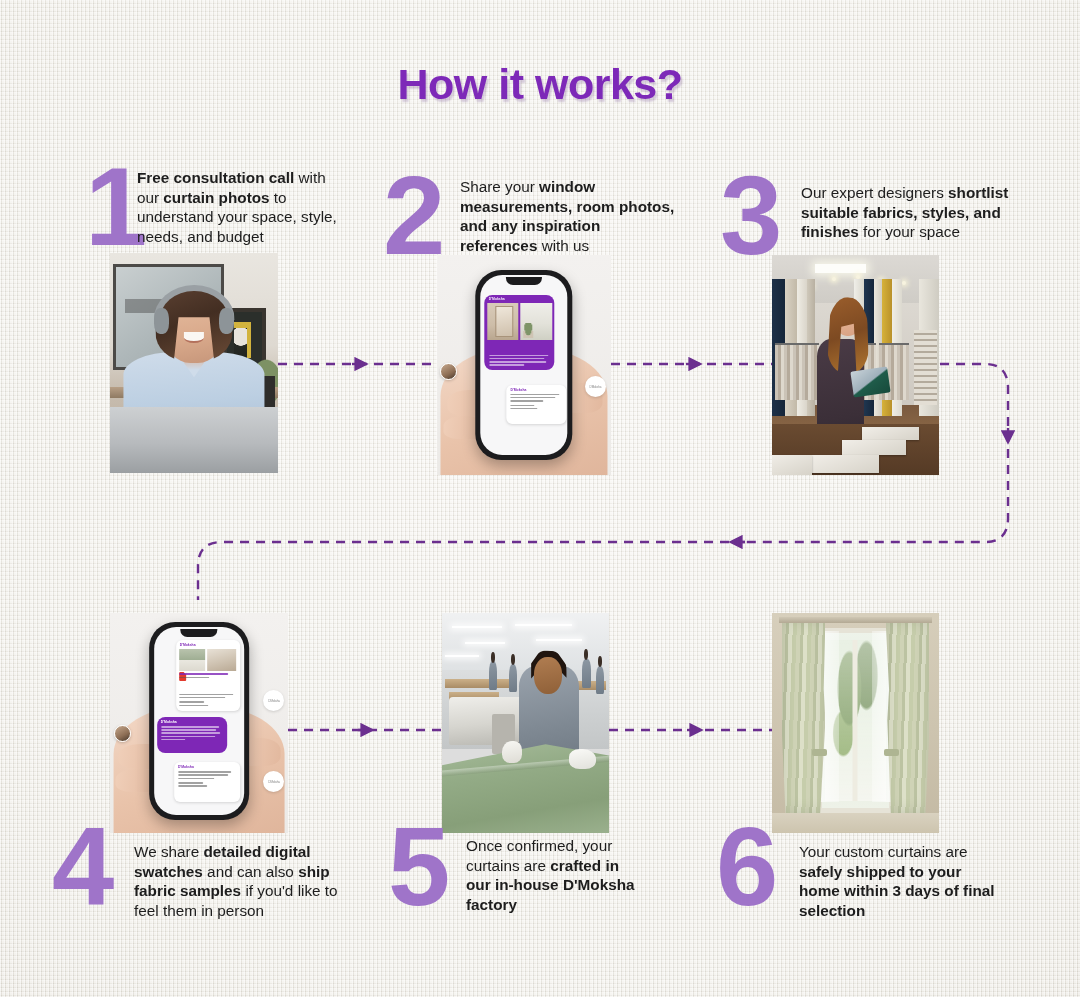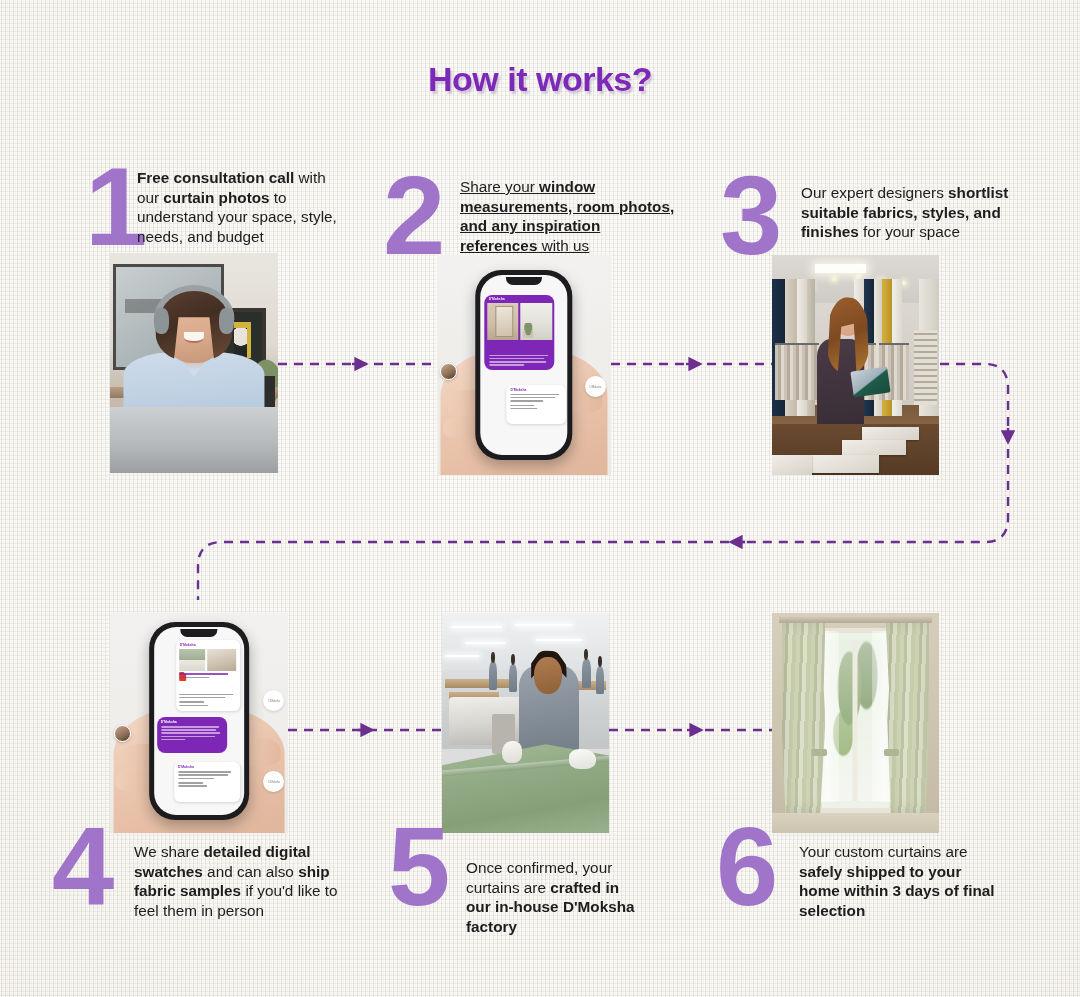--- a/index.html
+++ b/index.html
@@ -34,21 +34,21 @@
     z-index: 2;
   }
 
   
   #page-title {
     position: absolute;
     left: 0;
     top: 60px;
     width: 1080px;
     text-align: center;
-    font-size: 34px;
+    font-size: 43px;
     font-weight: bold;
     letter-spacing: -0.5px;
     color: #7d29b8;
     text-shadow: 2px 3px 2px rgba(150,120,170,0.35);
   }
 
   
   #connectors {
     position: absolute;
     left: 0; top: 0;
@@ -467,21 +467,21 @@
       <div class="p1-hair"></div>
       <div class="p1-headband"></div>
       <div class="p1-cup-l"></div>
       <div class="p1-cup-r"></div>
       <div class="p1-laptop"></div>
     </div>
   </div>
 
   <div class="step">
     <div class="step-num" style="left:383px; top:172px;">2</div>
-    <div class="step-text" style="left:460px; top:177px; width:218px;text-decoration:underline;">Share your <b>window measurements, room photos, and any inspiration references</b> with us</div>
+    <div class="step-text" style="left:460px; top:177px; width:218px;">Share your <b>window measurements, room photos, and any inspiration references</b> with us</div>
     <div class="photo" style="left:437px; top:255px; width:174px; height:220px;">
       <div class="hand-bg"></div>
       <div class="phone">
         <div class="screen">
           <div class="notch"></div>
           <div class="bubble-purple" style="left:5%; top:11%; width:80%; height:42%;">
             <div class="chat-name" style="position:absolute; left:6%; top:3%;">D'Moksha</div>
             <div class="p2-imgrow">
               <div class="p2-img-a"></div>
               <div class="p2-img-b"></div>
@@ -639,21 +639,21 @@
       <div class="p5-machine"></div>
       <div class="p5-machine-head"></div>
       <div class="p5-person"></div>
       <div class="p5-hair"></div>
       <div class="p5-head"></div>
       <div class="p5-fabric"></div>
       <div class="p5-glove"></div>
       <div class="p5-glove2"></div>
     </div>
     <div class="step-num" style="left:388px; top:823px;">5</div>
-    <div class="step-text" style="left:466px; top:858px; width:180px;">Once confirmed, your curtains are <b>crafted in our in-house D'Moksha factory</b></div>
+    <div class="step-text" style="left:466px; top:836px; width:180px;">Once confirmed, your curtains are <b>crafted in our in-house D'Moksha factory</b></div>
   </div>
 
   <div class="step">
     <div class="photo" style="left:772px; top:613px; width:167px; height:220px;">
       <div class="p6-wall"></div>
       <div class="p6-door">
         <div class="p6-glass"></div>
         <div class="p6-mullion"></div>
       </div>
       <div class="p6-sheer-l"></div>

